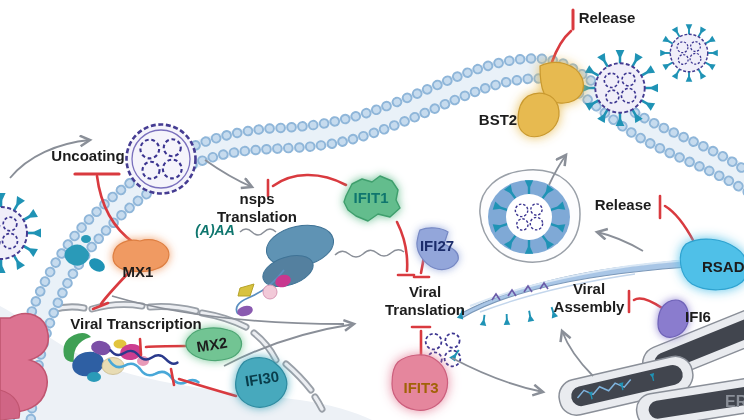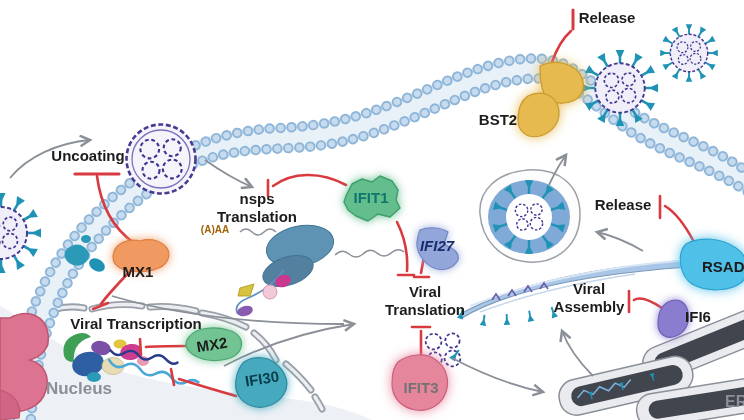--- a/index.html
+++ b/index.html
@@ -9,27 +9,27 @@
   }
   .stage svg{position:absolute;left:0;top:0;}
   .lbl{
     position:absolute;transform:translate(-50%,-50%);
     font-weight:bold;color:#1c1c1c;font-size:15px;line-height:1.2;
     text-align:center;white-space:pre-line;letter-spacing:0px;
     pointer-events:none;
   }
   .lbl.big{font-size:15px;}
   .lbl.gray{color:#8a8f98;font-size:17px;}
-  .lbl.blue{color:#a16207;font-size:10px;}
+  .lbl.blue{color:#0f766e;font-size:14px;font-style:italic;}
   .lbl.rot{transform:translate(-50%,-50%) rotate(-9deg);}
   .lbl.anchor-left{transform:none;text-align:left;}
   .c-ifit1{color:#0f766e;}
-  .c-ifi27{color:#1b2c6b;font-style:italic;}
+  .c-ifi27{color:#1b2c6b;}
   .c-ifi30{color:#093c4a;}
-  .c-ifit3{color:#737373;}
+  .c-ifit3{color:#a16207;}
   .glow-orange{filter:drop-shadow(0 0 5px rgba(240,154,98,.95));}
   .glow-green{filter:drop-shadow(0 0 5px rgba(99,189,141,.95));}
   .glow-mx2{filter:drop-shadow(0 0 5px rgba(114,196,147,.95));}
   .glow-teal{filter:drop-shadow(0 0 5px rgba(71,169,189,.95));}
   .glow-peri{filter:drop-shadow(0 0 4px rgba(147,166,218,.9));}
   .glow-pink{filter:drop-shadow(0 0 6px rgba(229,134,157,.95));}
   .glow-gold{filter:drop-shadow(0 0 6px rgba(231,186,80,.95));}
   .glow-cyan{filter:drop-shadow(0 0 6px rgba(79,192,232,.95));}
   .glow-purple{filter:drop-shadow(0 0 4px rgba(138,124,206,.9));}
 </style>
@@ -269,21 +269,20 @@
 
 <div class="lbl big" style="left:88px;top:156px">Uncoating</div>
 <div class="lbl" style="left:257px;top:208px">nsps
 Translation</div>
 <div class="lbl blue" style="left:215px;top:230px">(A)AA</div>
 <div class="lbl c-ifit1" style="left:371px;top:198px">IFIT1</div>
 <div class="lbl" style="left:138px;top:272px">MX1</div>
 <div class="lbl" style="left:136px;top:324px">Viral Transcription</div>
 <div class="lbl rot" style="left:212px;top:345px">MX2</div>
 <div class="lbl rot c-ifi30" style="left:262px;top:379px">IFI30</div>
-<div class="lbl gray" style="left:79px;top:389px">Nucleus</div>
 <div class="lbl c-ifi27" style="left:437px;top:246px">IFI27</div>
 <div class="lbl" style="left:425px;top:301px">Viral
 Translation</div>
 <div class="lbl big c-ifit3" style="left:421px;top:388px">IFIT3</div>
 <div class="lbl big" style="left:607px;top:18px">Release</div>
 <div class="lbl" style="left:498px;top:120px">BST2</div>
 <div class="lbl" style="left:623px;top:205px">Release</div>
 <div class="lbl anchor-left" style="left:702px;top:258px">RSAD2</div>
 <div class="lbl" style="left:589px;top:298px">Viral
 Assembly</div>

